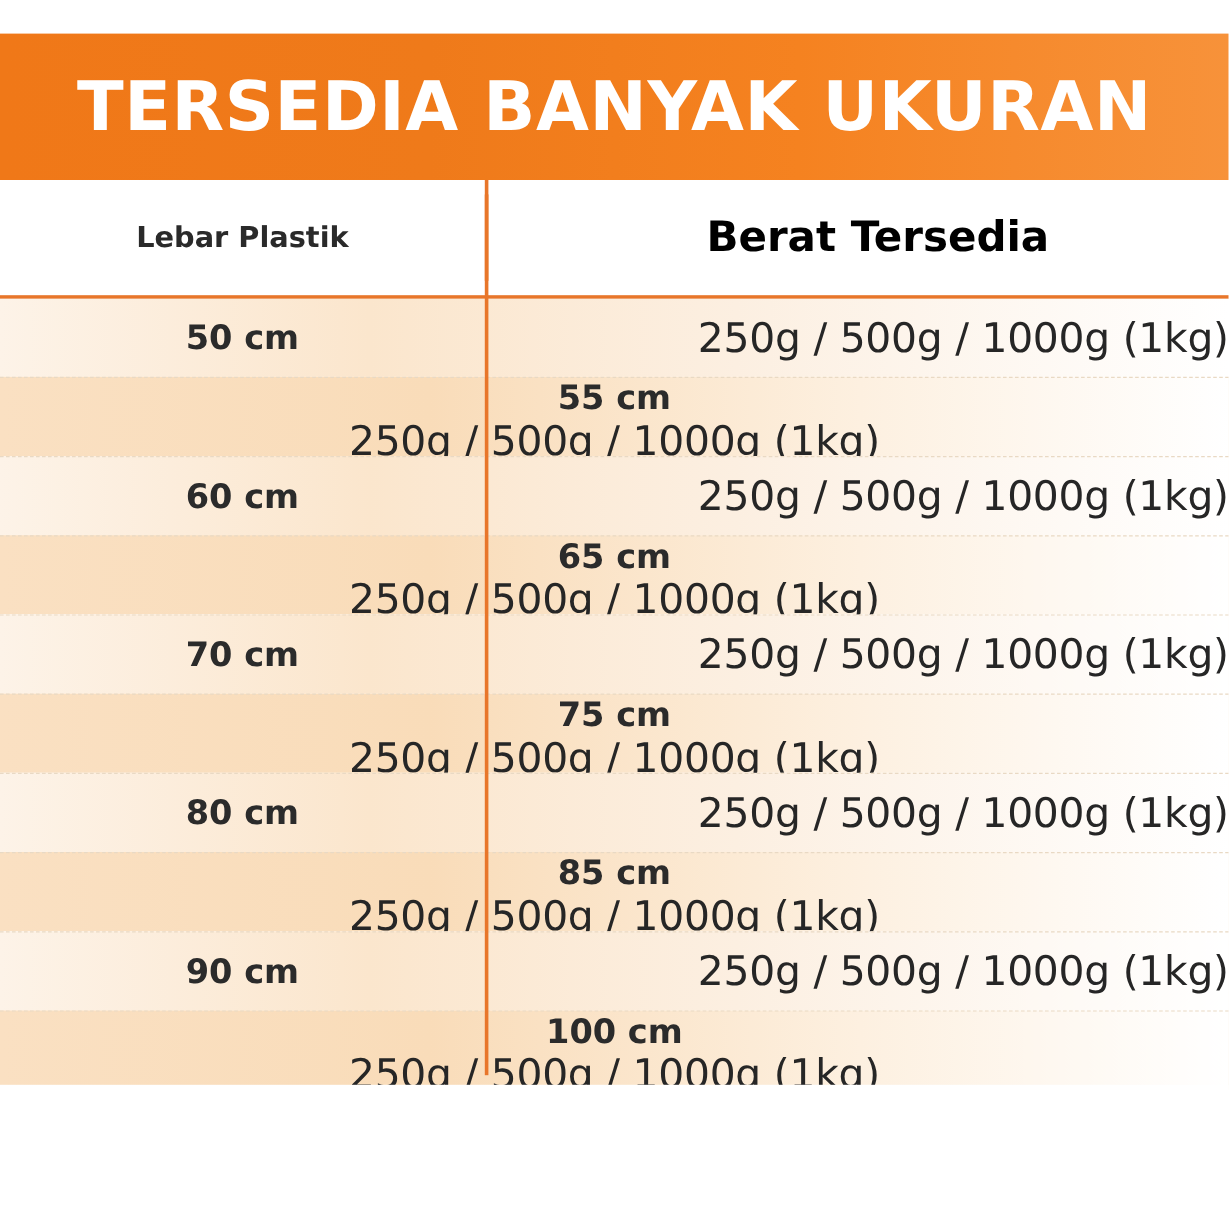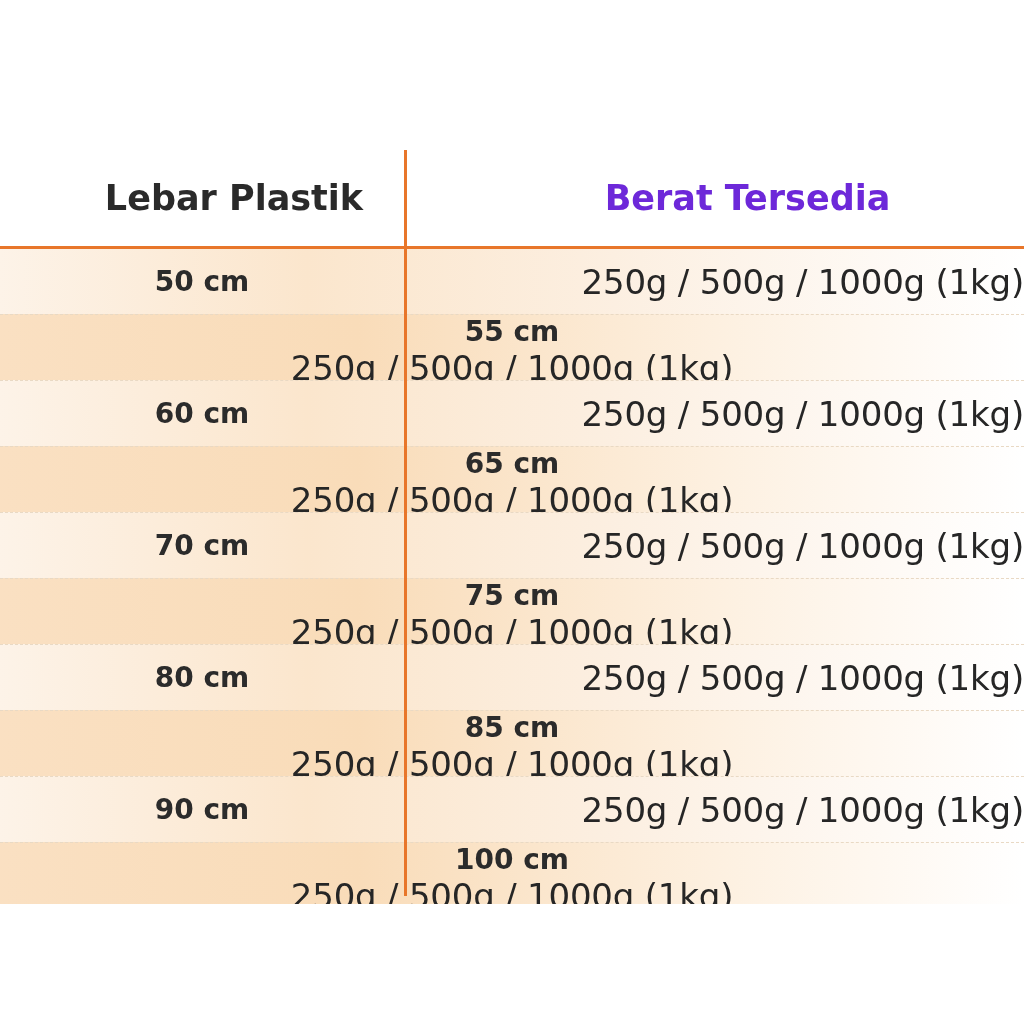--- a/index.html
+++ b/index.html
@@ -53,31 +53,30 @@
     position: relative;
     height: 96px;
     background: #ffffff;
     border-bottom: 3px solid #e8762a;
     display: flex;
     align-items: center;
   }
   .head-left {
     width: 404px;
     text-align: center;
-    font-size: 35px;
+    font-size: 24px;
     font-weight: 600;
     color: #2a2a2a;
-    margin-left: 32px;
   }
   .head-right {
     flex: 1;
     text-align: center;
     font-size: 35px;
     font-weight: 600;
-    color: #6d28d9;
+    color: #000000;
     padding-left: 35px;
   }
 
   .row {
     position: relative;
     height: 65px;
     display: flex;
     align-items: center;
   }
   .row.alt-a { background: linear-gradient(90deg, #fdf3e8 0%, #fbe6cd 30%, #fcefe1 60%, #ffffff 100%); }
@@ -125,20 +124,23 @@
     width: 1024px;
     height: 120px;
     background: #ffffff;
   }
 </style>
 </head>
 <body>
 
 <div id="page">
 
+  <div class="banner">
+    <div class="banner-title">TERSEDIA BANYAK UKURAN</div>
+  </div>
 
   <div class="table">
 
     <div class="head-row">
       <div class="head-left">Lebar Plastik</div>
       <div class="head-right">Berat Tersedia</div>
     </div>
 
     <div class="row alt-a">
       <div class="cell-left">50 cm</div>

